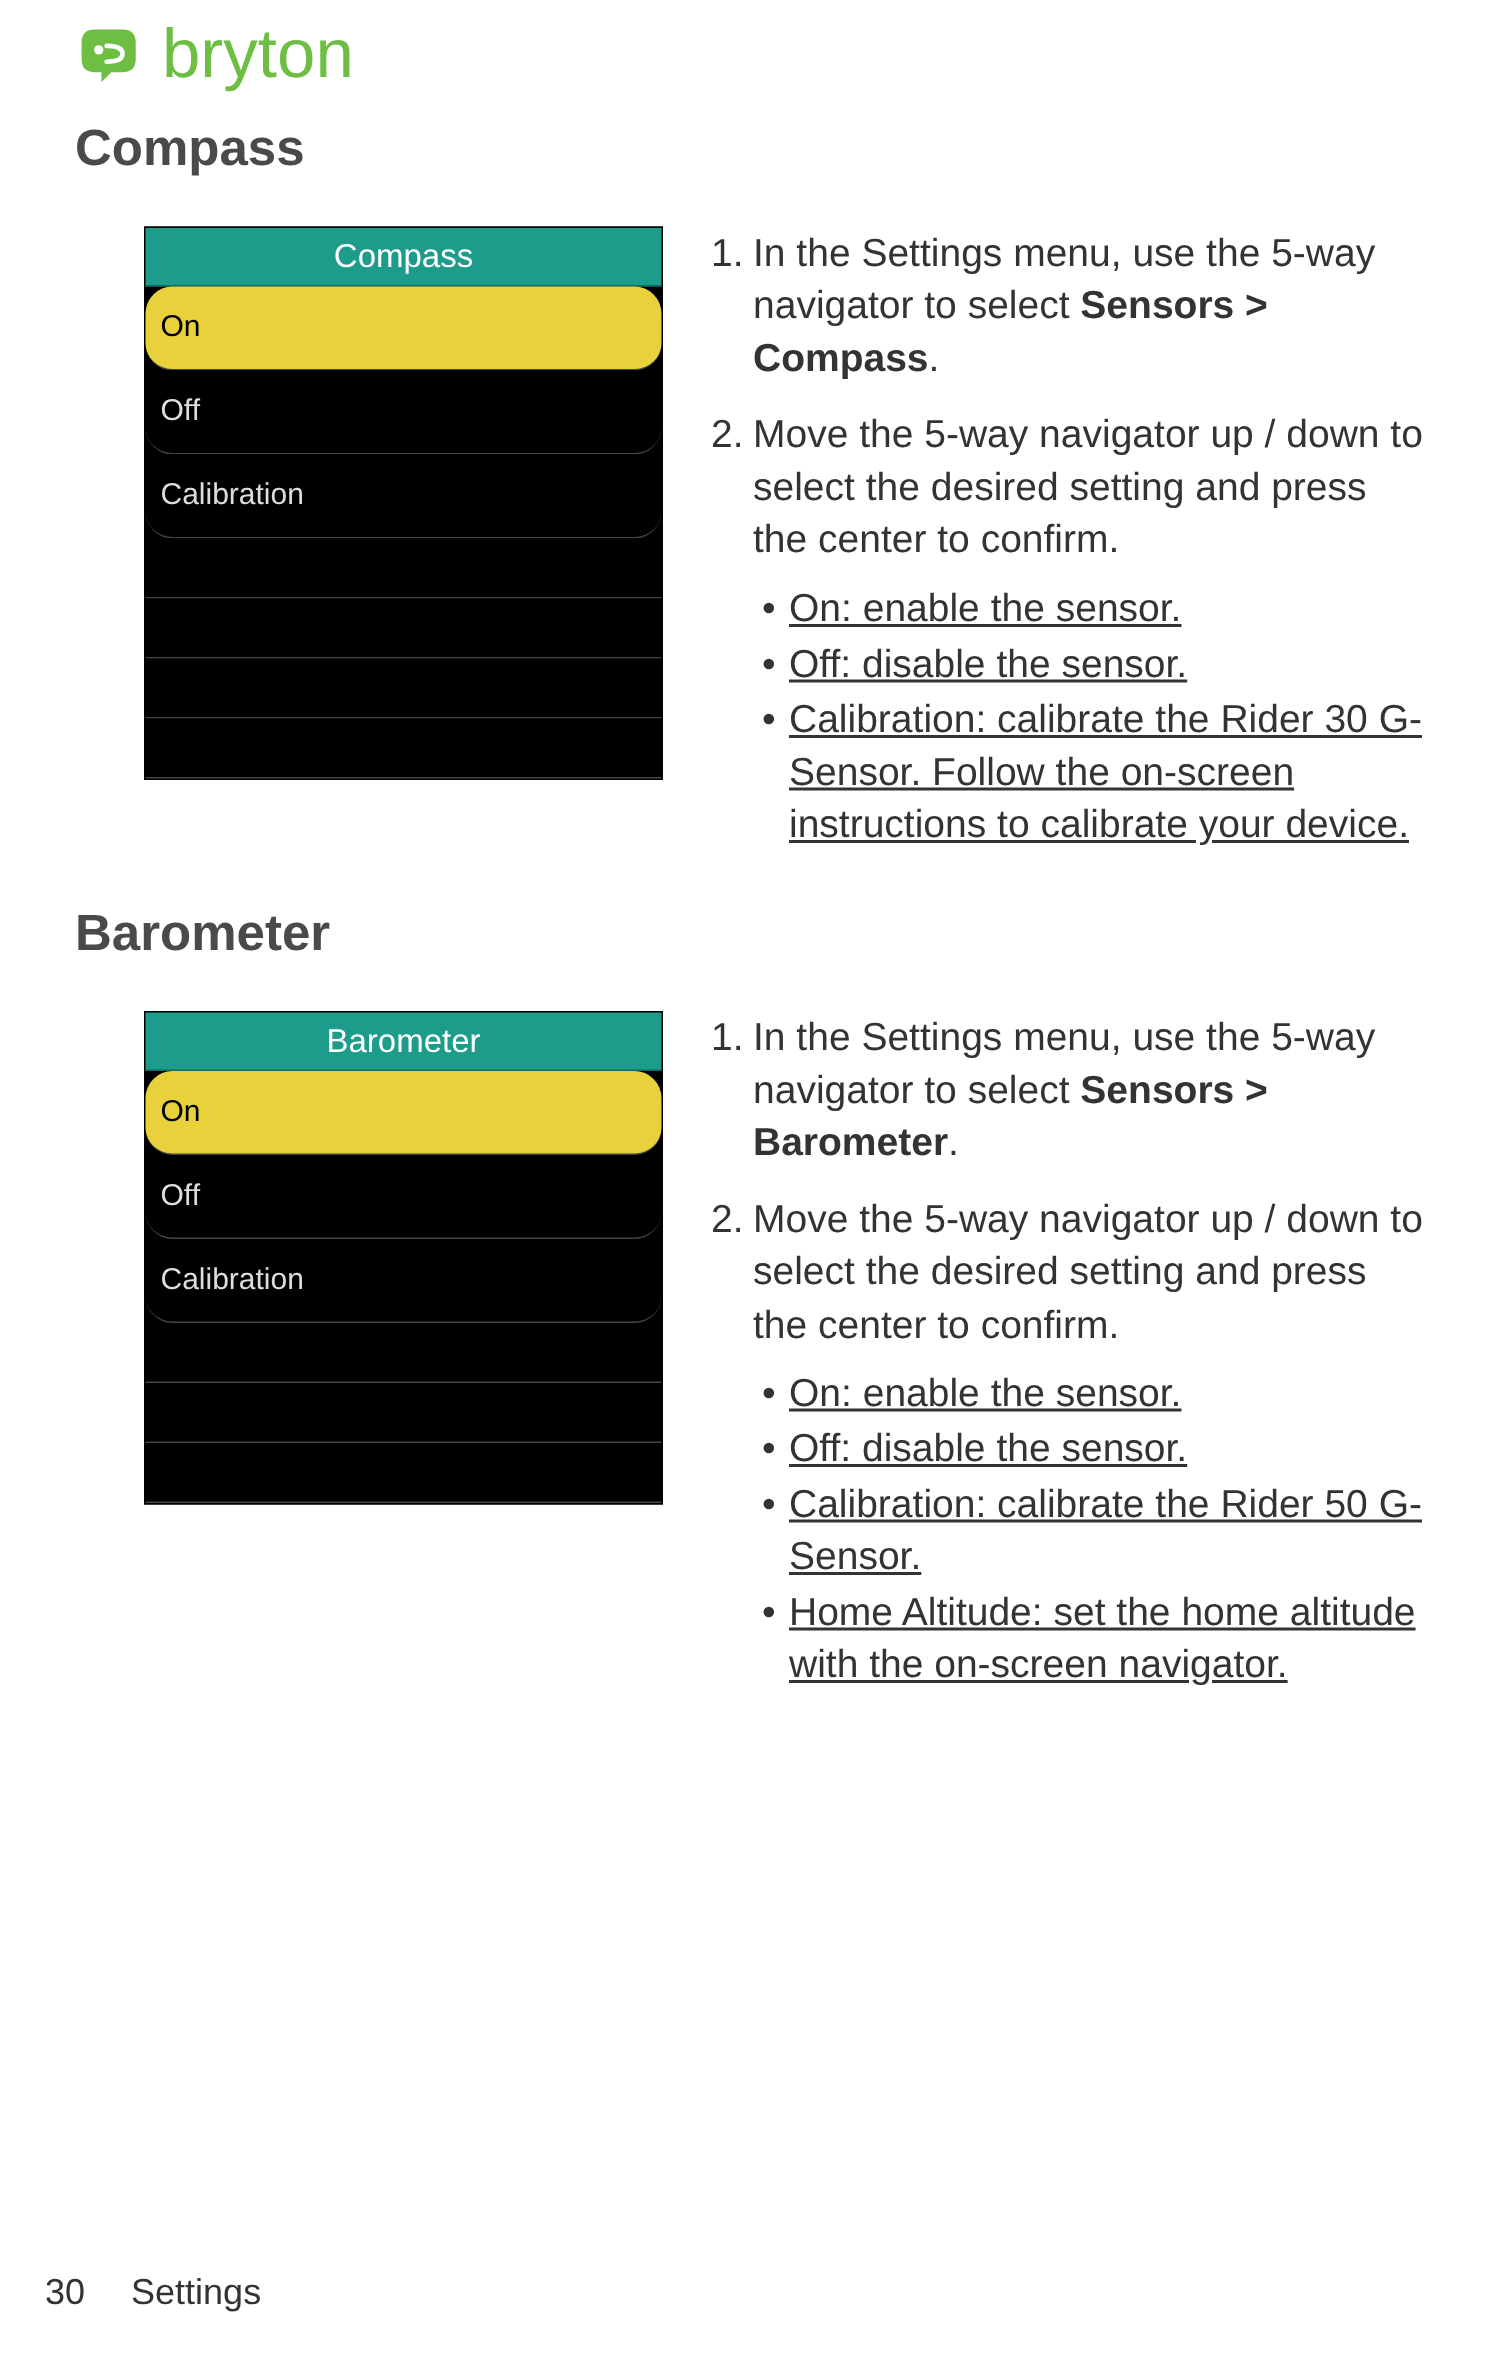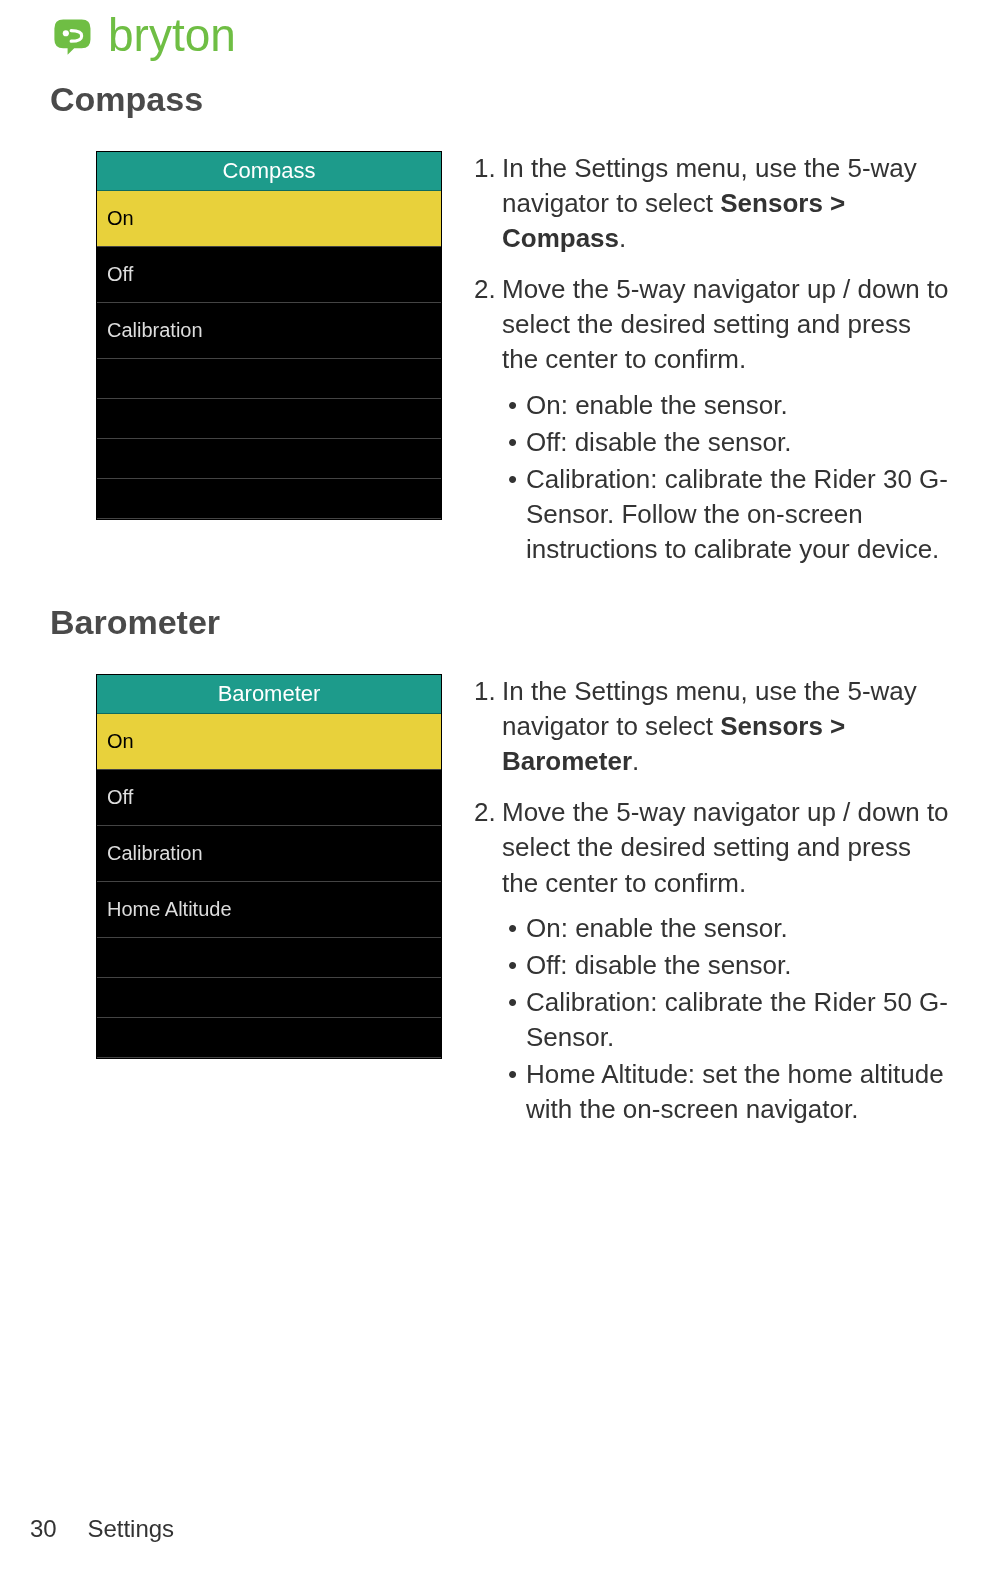--- a/index.html
+++ b/index.html
@@ -58,20 +58,21 @@
     }
     .ds-item {
       background: #000;
       color: #ddd;
       font-size: 20px;
       padding: 16px 10px;
       border-bottom: 1px solid #444;
       height: 56px;
       display: flex;
       align-items: center;
+      border-radius: 18px;
     }
     .ds-item.selected {
       background: #e8d13b;
       color: #000;
     }
     .ds-empty {
       height: 40px;
       border-bottom: 1px solid #444;
       background: #000;
     }
@@ -103,20 +104,21 @@
       margin-bottom: 2px;
     }
     .bullet-mark {
       flex-shrink: 0;
       width: 18px;
       font-size: 26px;
       line-height: 1.35;
     }
     .bullet-body {
       flex: 1;
+      text-decoration: underline;
     }
     .footer {
       position: absolute;
       bottom: 40px;
       left: 30px;
       font-size: 24px;
       color: #333;
     }
     .footer-num { margin-right: 24px; }
   </style>
@@ -174,21 +176,20 @@
   </div>
 </div>
 
 <h2 class="section-title">Barometer</h2>
 <div class="section-row">
   <div class="device-screen">
     <div class="ds-header">Barometer</div>
     <div class="ds-item selected">On</div>
     <div class="ds-item">Off</div>
     <div class="ds-item">Calibration</div>
-    <div class="ds-item">Home Altitude</div>
     <div class="ds-empty"></div>
     <div class="ds-empty"></div>
     <div class="ds-empty"></div>
   </div>
   <div class="instructions">
     <div class="step">
       <div class="step-num">1.</div>
       <div class="step-body">
         <span>In the Settings menu, use the 5-way navigator to select </span><span class="bold">Sensors &gt; Barometer</span><span>.</span>
       </div>

